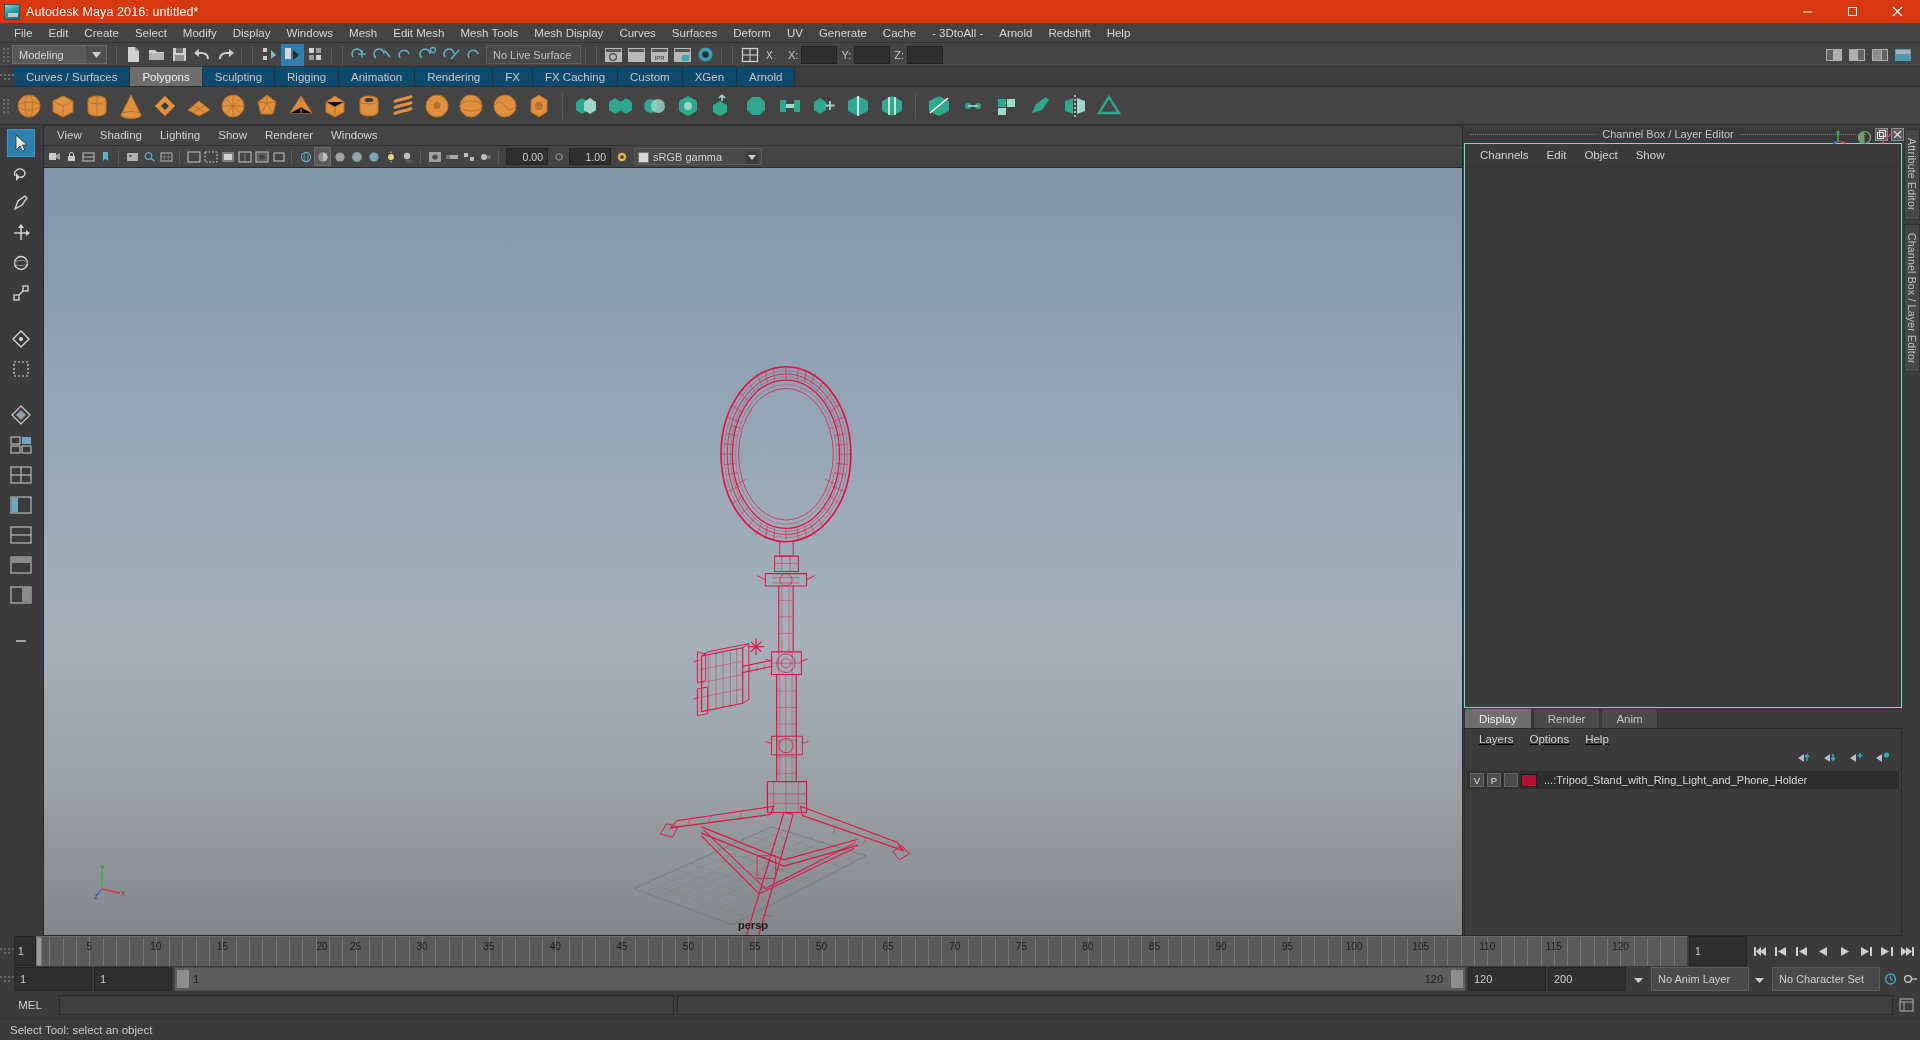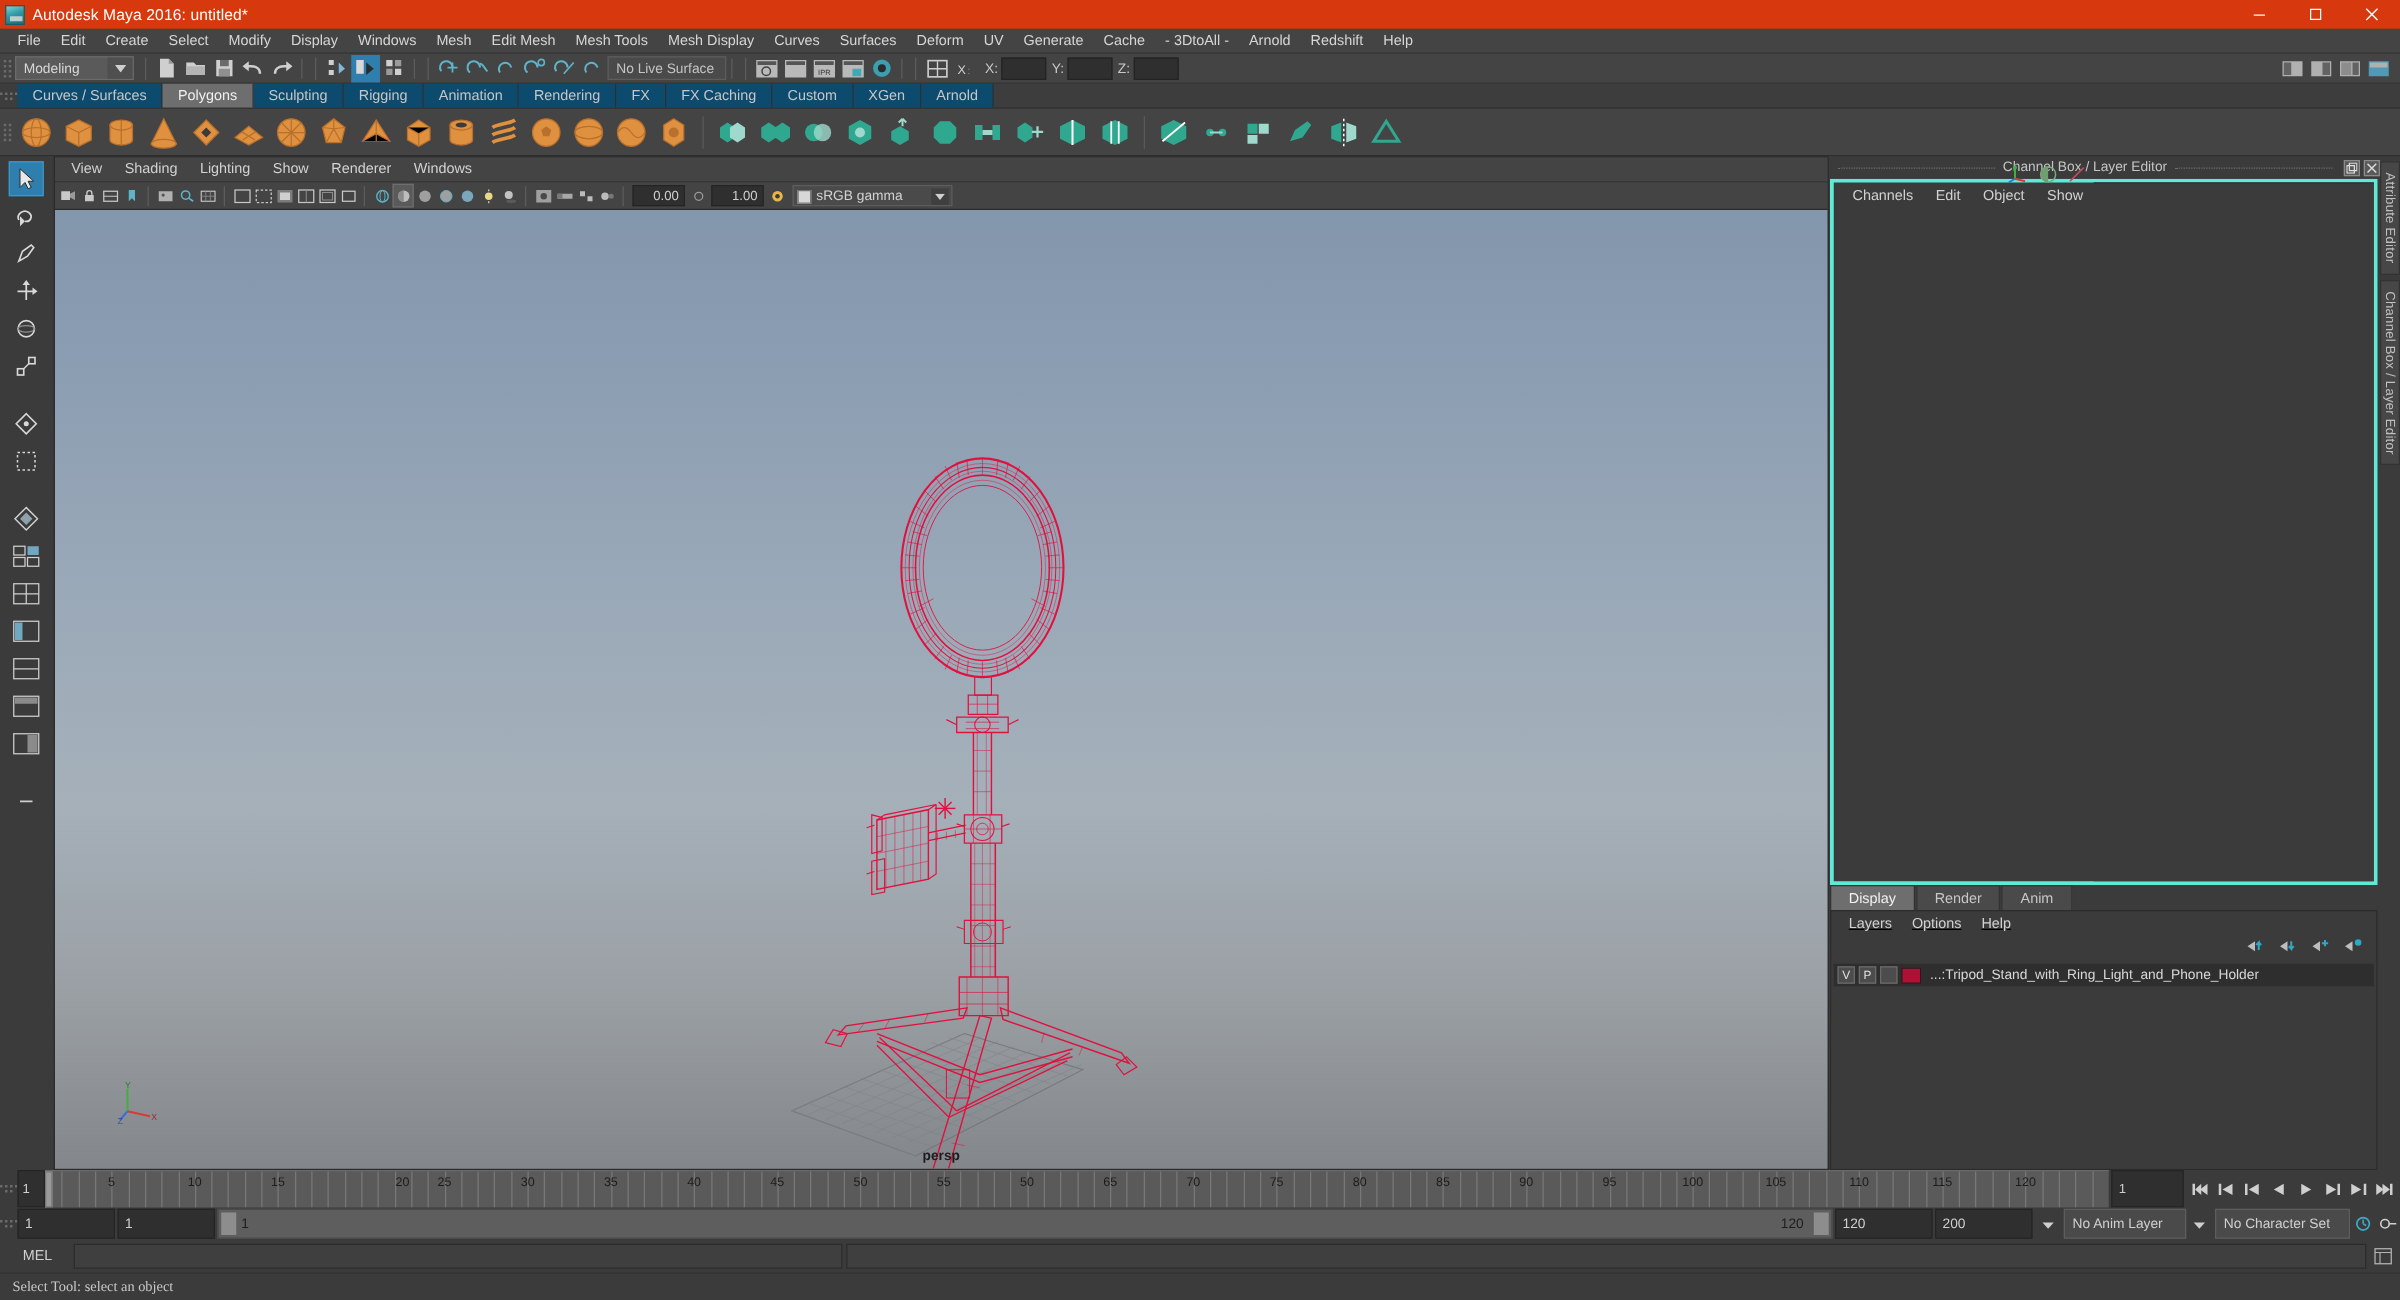--- a/index.html
+++ b/index.html
@@ -109,22 +109,22 @@
   
   .rightpanel { width:440px; flex:0 0 440px; background:#3b3b3b; display:flex;
     flex-direction:column; min-height:0; }
   .panelhdr { height:18px; flex:0 0 18px; display:flex; align-items:center; background:#3b3b3b;
     position:relative; }
   .dots { flex:1 1 auto; height:1px; border-top:1px dotted #6e6e6e; margin:0 6px; }
   .panelhdr .pt { color:#c4c4c4; font-size:11px; white-space:nowrap; }
   .phbtn { width:13px; height:13px; margin-left:3px; border:1px solid #8b8b8b; background:#5a5a5a;
     display:flex; align-items:center; justify-content:center; color:#ddd; font-size:9px; }
 
-  .cbox { flex:1 1 auto; display:flex; min-height:0;
-    border:3px solid #5eead4; background:#3b3b3b; margin-right:2px; }
+  .cbox { flex:1 1 auto; display:flex; flex-direction:column; min-height:0;
+    border:1px solid #5eead4; background:#3b3b3b; margin-right:2px; }
   .cbmenu { height:22px; flex:0 0 22px; display:flex; align-items:center; padding-left:6px;
     position:relative; }
   .cbmenu .mi { color:#d2d2d2; font-size:11.5px; padding:0 9px; line-height:22px; }
   .cbicons { position:absolute; right:6px; top:-14px; display:flex; align-items:center; gap:8px; }
   .cbbody { flex:1 1 auto; background:#3b3b3b; border-top:1px solid #333; min-height:0; }
 
   .layerpanel { flex:0 0 228px; display:flex; flex-direction:column; margin-right:2px; }
   .ltabs { height:20px; flex:0 0 20px; display:flex; align-items:stretch; }
   .ltab { color:#c6c6c6; font-size:11.5px; display:flex; align-items:center; padding:0 14px;
     background:#4a4a4a; border:1px solid #333; border-bottom:none; margin-right:1px; }
@@ -181,21 +181,21 @@
   .charsel { width:108px; background:#4a4a4a; border:1px solid #5d5d5d; color:#d0d0d0;
     font-size:11px; display:flex; align-items:center; padding-left:6px; position:relative; margin-left:3px; }
 
   
   .melrow { flex:0 0 26px; background:#3b3b3b; display:flex; align-items:center; padding:0 4px; gap:3px; }
   .mellbl { width:52px; color:#d0d0d0; font-size:11.5px; text-align:center; }
   .melinput { flex:0 0 615px; height:20px; background:#3f3f3f; border:1px solid #2c2c2c; }
   .melout { flex:1 1 auto; height:20px; background:#3f3f3f; border:1px solid #2c2c2c; }
 
   .statusline { flex:0 0 22px; background:#3b3b3b; display:flex; align-items:center;
-    padding-left:10px; border-top:1px solid #333;font-family:Liberation Serif, serif; }
+    padding-left:10px; border-top:1px solid #333; }
   .statusline .st { color:#c8c8c8; font-size:11.5px; }
 </style>
 </head>
 <body>
 
 <div class="titlebar">
   <span class="logo"></span>
   <span class="ttl">Autodesk Maya 2016: untitled*</span>
   <div class="winbtns">
     <div class="winbtn">

